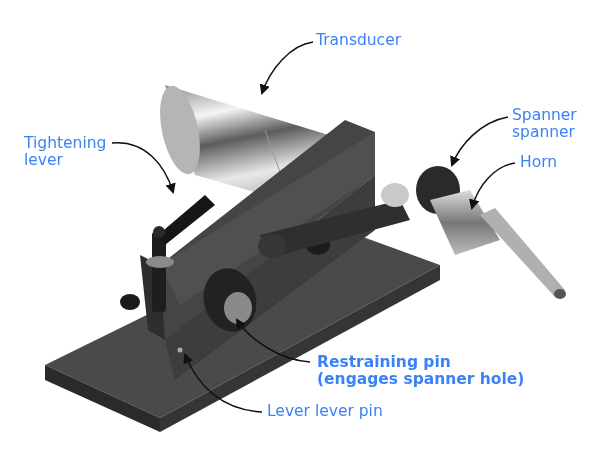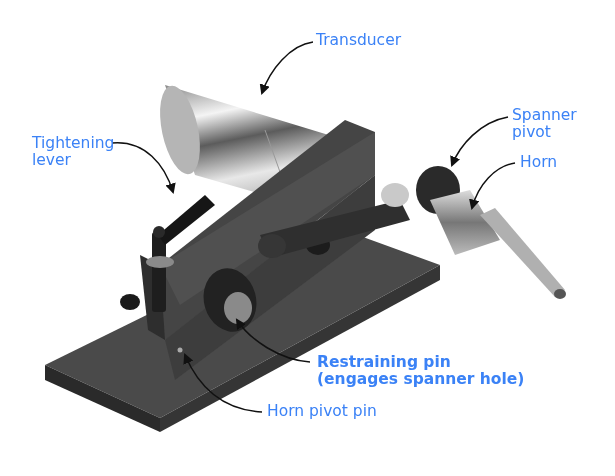--- a/index.html
+++ b/index.html
@@ -79,19 +79,19 @@
     <path d="M508,117 C480,122 460,145 452,165" marker-end="url(#ah)"></path>
     <path d="M515,163 C495,166 478,185 472,208" marker-end="url(#ah)"></path>
     <path d="M112,143 C145,140 165,165 173,192" marker-end="url(#ah)"></path>
     <path d="M310,362 C280,360 250,340 237,320" marker-end="url(#ah)"></path>
     <path d="M262,412 C225,410 200,390 185,355" marker-end="url(#ah)"></path>
   </g>
 </svg>
 
 <div class="label" style="left:316px; top:32px;">Transducer</div>
 <div class="label" style="left:512px; top:107px;">Spanner
-pivot</div>
+spanner</div>
 <div class="label" style="left:520px; top:154px;">Horn</div>
-<div class="label" style="left:32px; top:135px;">Tightening
+<div class="label" style="left:24px; top:135px;">Tightening
 lever</div>
 <div class="label" style="left:317px; top:354px;font-weight:bold;">Restraining pin
 (engages spanner hole)</div>
-<div class="label" style="left:267px; top:403px;">Horn pivot pin</div>
+<div class="label" style="left:267px; top:403px;">Lever lever pin</div>
 
 </body></html>

